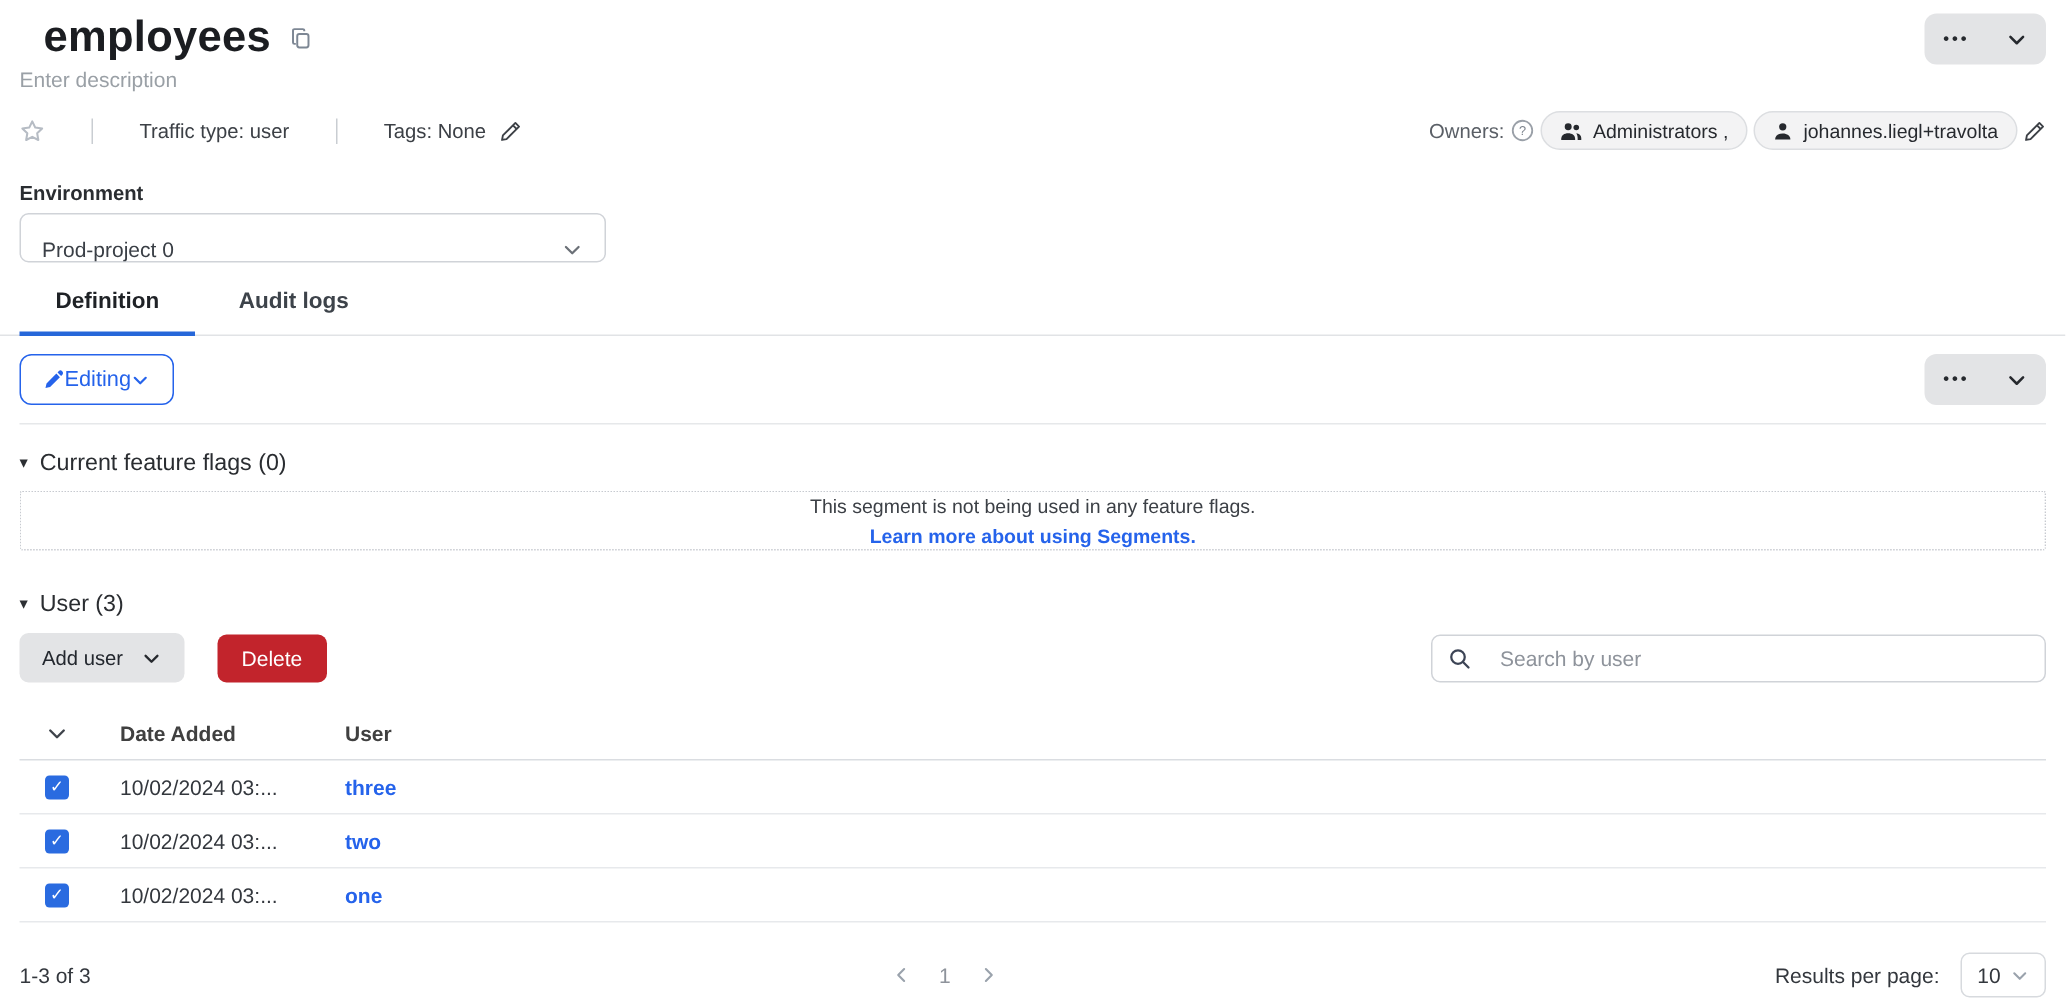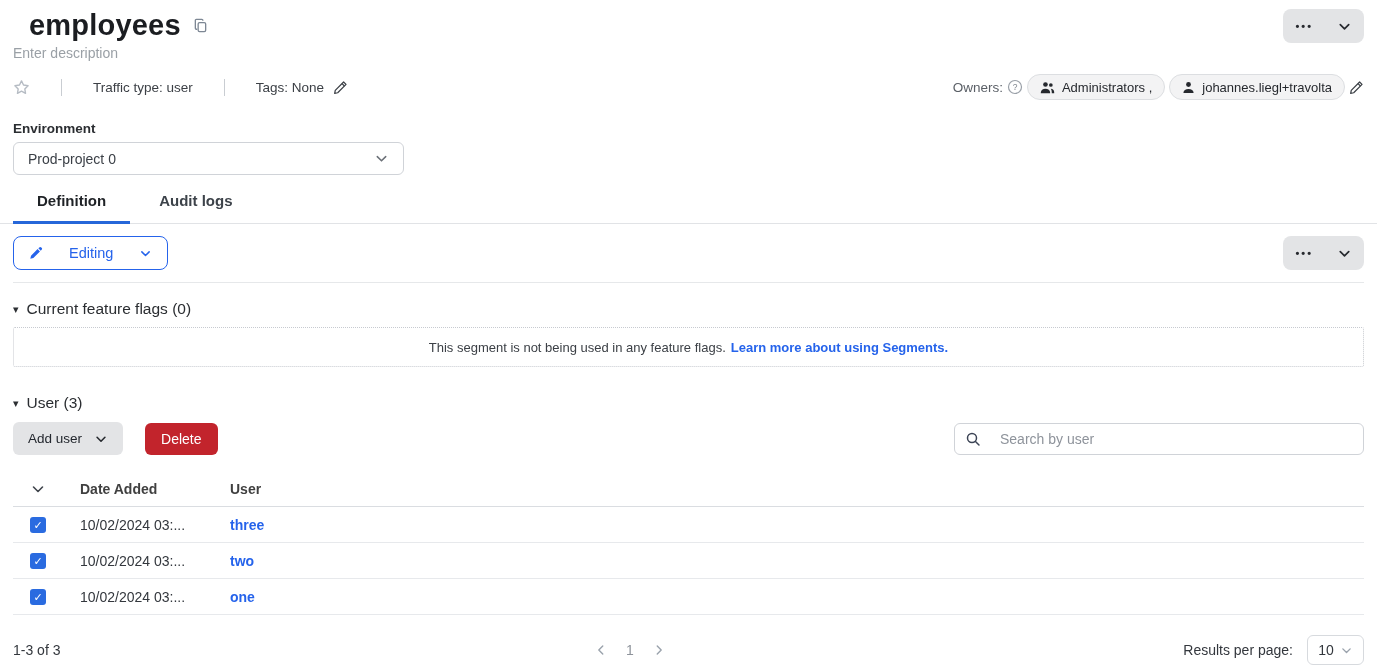--- a/index.html
+++ b/index.html
@@ -31,39 +31,39 @@
   .icon-btn { background:none; border:none; cursor:pointer; display:flex; align-items:center; color:#3c4046; padding:0; }
   .tags-wrap { display:flex; align-items:center; gap:9px; }
 
   .owners { display:flex; align-items:center; gap:4px; }
   .owners-label { font-size:13.5px; color:#5a5f66; }
   .chip { display:flex; align-items:center; gap:7px; background:#f3f3f4; border:1px solid #dcdee1; border-radius:14px; height:26px; padding:0 12px; font-size:13px; color:#26292e; cursor:pointer; }
   .chip svg { flex:none; }
 
   
   .env-label { margin-top:21px; font-size:13.5px; font-weight:700; color:#2a2d31; }
-  .env-select { margin-top:6px; width:391px; height:33px; border:1px solid #d0d3d8; border-radius:6px; display:flex; align-items:center; justify-content:space-between; padding:0 14px; cursor:pointer; background:#fff; }
+  .env-select { margin-top:6px; width:391px; height:33px; border:1px solid #d0d3d8; border-radius:6px; display:flex; align-items:flex-end; justify-content:space-between; padding:0 14px; cursor:pointer; background:#fff; }
   .env-select .val { font-size:14px; color:#3a3f46; }
   .chev { color:#6b7077; display:flex; }
 
   
   .tabs { margin-top:17px; display:flex; border-bottom:1px solid #e1e3e6; padding-left:13px; }
   .tab { padding:0 24px 12px; margin-right:5px; font-size:15px; font-weight:600; color:#3d434a; background:none; border:none; cursor:pointer; border-bottom:3px solid transparent; margin-bottom:-1px; }
   .tab.active { color:#1f2226; border-bottom-color:#2667d9; }
 
   
   .toolbar-row { margin-top:12px; display:flex; justify-content:space-between; align-items:center; }
-  .editing-btn { display:flex; align-items:center; gap:26px; height:34px; padding:0 15px; background:#fff; border:1px solid #2563eb; border-radius:8px; color:#2563eb; font-size:14.5px; font-weight:400; cursor:pointer; }
+  .editing-btn { display:flex; align-items:center; gap:0; height:34px; padding:0 15px; background:#fff; border:1px solid #2563eb; border-radius:8px; color:#2563eb; font-size:14.5px; font-weight:400; cursor:pointer; }
   .hdiv { margin-top:12px; border-top:1px solid #e6e8ea; }
 
   
   .section-header { display:flex; align-items:center; gap:8px; font-size:15.5px; color:#2a2d31; cursor:pointer; width:fit-content; }
   .tri { font-size:11px; color:#2c2f33; line-height:1; }
   .flags-header { margin-top:17px; }
-  .empty-box { margin-top:9px; border:1px dotted #c7cad0; border-radius:2px; height:40px; display:flex; align-items:center; justify-content:center; gap:5px; font-size:13px; color:#3c4046; }
+  .empty-box { margin-top:9px; border:1px dotted #c7cad0; border-radius:2px; height:40px; display:flex; align-items:center; justify-content:center; gap:5px; font-size:13px; color:#3c4046;flex-direction:column; }
   .empty-link { color:#2563eb; font-weight:700; text-decoration:none; cursor:pointer; }
 
   .user-header { margin-top:27px; }
   .actions-row { margin-top:10px; display:flex; align-items:center; }
   .adduser-btn { display:flex; align-items:center; gap:12px; height:33px; padding:0 15px; background:#e3e4e6; border:none; border-radius:6px; font-size:13.5px; color:#23272e; cursor:pointer; }
   .delete-btn { margin-left:22px; height:32px; padding:0 16px; background:#c2242c; color:#fff; border:none; border-radius:6px; font-size:14px; cursor:pointer; }
   .search-wrap { margin-left:auto; width:410px; height:32px; border:1px solid #d0d3d8; border-radius:6px; display:flex; align-items:center; gap:19px; padding:0 10px; background:#fff; }
   .search-wrap input { border:none; outline:none; flex:1; font-size:14px; font-family:"Liberation Sans", sans-serif; color:#33373d; }
   .search-wrap input::placeholder { color:#8e939b; }
 

